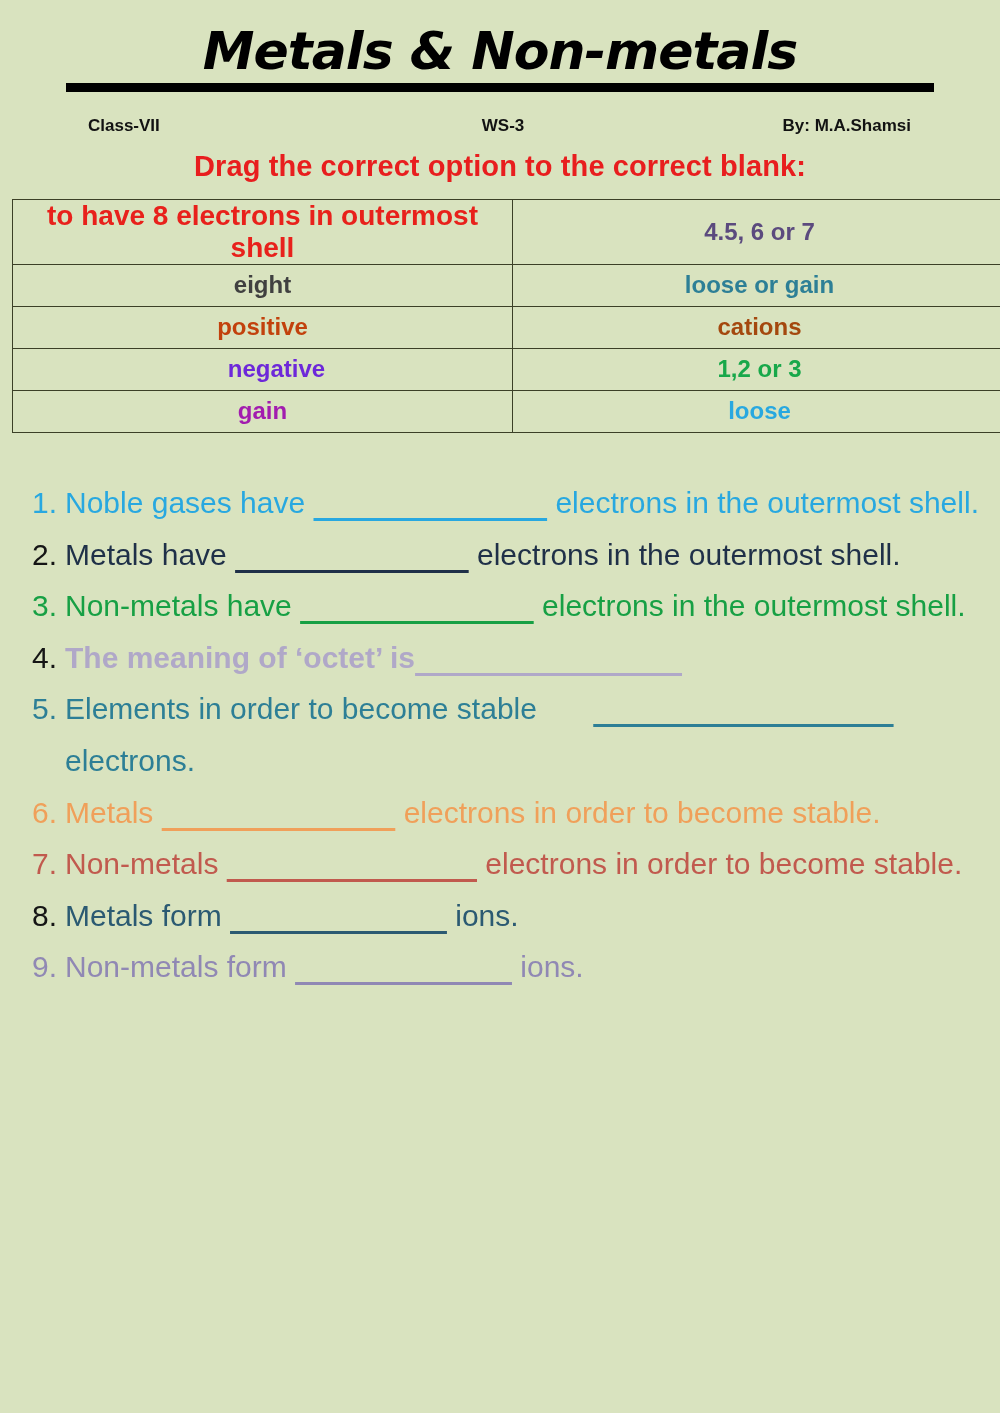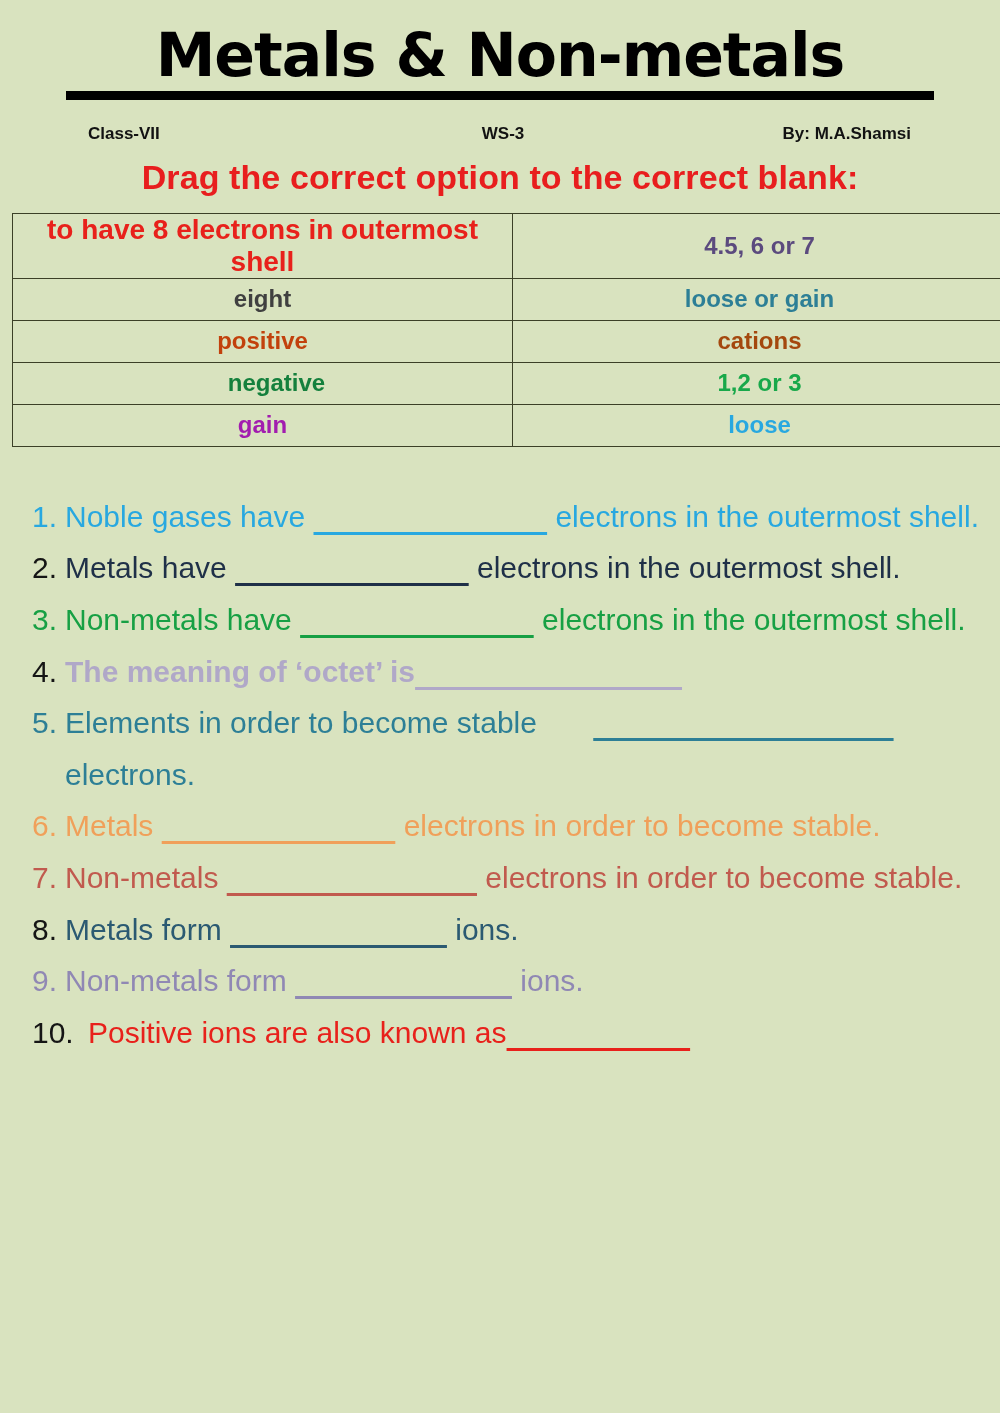--- a/index.html
+++ b/index.html
@@ -15,22 +15,23 @@
     position: relative;
   }
 
   
   .title-wrap {
     text-align: center;
     padding-top: 26px;
   }
   .worksheet-title {
     font-family: "DejaVu Sans", sans-serif;
+    font-style: italic;
     font-weight: bold;
-    font-size: 60px;
+    font-size: 52px;
     line-height: 0.98;
     color: #000000;
     letter-spacing: -1px;
     margin: 0;
     white-space: nowrap;
   }
   .title-rule {
     width: 868px;
     height: 9px;
     background: #000000;
@@ -48,21 +49,21 @@
     color: #121212;
   }
   .meta-class { width: 300px; text-align: left; }
   .meta-ws    { width: 230px; text-align: center; }
   .meta-by    { flex: 1; text-align: right; padding-right: 1px; }
 
   
   .instruction {
     text-align: center;
     font-weight: bold;
-    font-size: 34px;
+    font-size: 29px;
     color: #e81e1e;
     margin-top: 14px;
     letter-spacing: 0.1px;
   }
 
   
   .options-table {
     margin: 16px auto 0 12px;
     width: 976px;
     border-collapse: collapse;
@@ -135,21 +136,21 @@
       </tr>
       <tr>
         <td class="col-left" style="color: #404040;">eight</td>
         <td class="col-right" style="color: rgb(45, 127, 150);">loose or gain</td>
       </tr>
       <tr>
         <td class="col-left" style="color: #c2410c;">positive</td>
         <td class="col-right" style="color: rgb(164, 72, 14);">cations</td>
       </tr>
       <tr>
-        <td class="col-left" style="color: #15803d; padding-left: 32px;">negative</td>
+        <td class="col-left" style="color: #6d28d9; padding-left: 32px;">negative</td>
         <td class="col-right" style="color: rgb(24, 168, 74);">1,2 or 3</td>
       </tr>
       <tr>
         <td class="col-left" style="color: #a21caf;">gain</td>
         <td class="col-right" style="color: rgb(40, 168, 224);">loose</td>
       </tr>
     </tbody>
 </table>
 
 <div class="questions">
@@ -182,17 +183,13 @@
       <span class="q-text" style="color: rgb(193, 90, 78);"><span>Non-metals </span><span class="blank" style="color: transparent; text-decoration-color: rgb(193, 90, 78);">_______________</span><span> electrons in order to become stable.</span></span>
     </div>
     <div class="q-row">
       <span class="q-num" style="color: rgb(21, 21, 21);">8.</span>
       <span class="q-text" style="color: rgb(43, 90, 114);"><span>Metals form </span><span class="blank" style="color: transparent; text-decoration-color: rgb(43, 90, 114);">_____________</span><span> ions.</span></span>
     </div>
     <div class="q-row">
       <span class="q-num" style="color: rgb(144, 136, 180);">9.</span>
       <span class="q-text" style="color: rgb(144, 136, 180);"><span>Non-metals form </span><span class="blank" style="color: transparent; text-decoration-color: rgb(144, 136, 180);">_____________</span><span> ions.</span></span>
     </div>
-    <div class="q-row">
-      <span class="q-num wide" style="color: rgb(21, 21, 21);">10.</span>
-      <span class="q-text" style="color: rgb(232, 33, 27);"><span>Positive ions are also known as</span><span class="blank" style="color: transparent; text-decoration-color: rgb(232, 33, 27);">___________</span><span></span></span>
-    </div>
   </div>
 
 </body></html>

